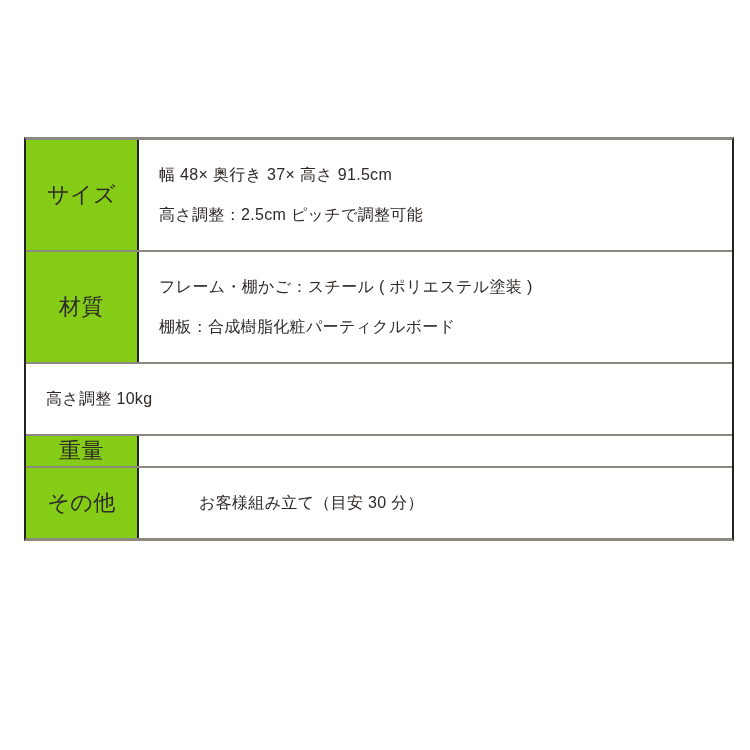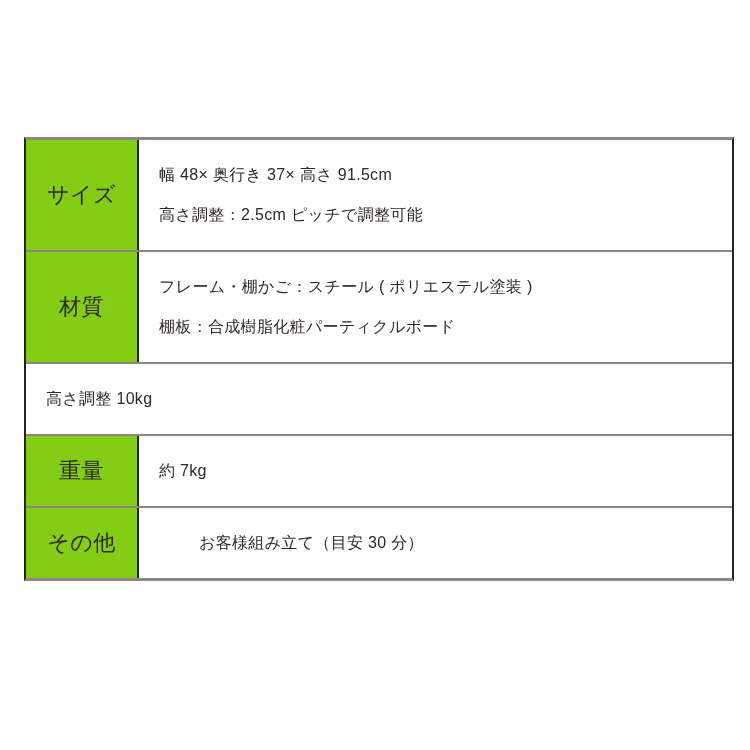--- a/index.html
+++ b/index.html
@@ -87,23 +87,20 @@
   </div>
 
   <div class="spec-row">
     <div class="spec-value-cell">
           <div class="line">高さ調整 10kg</div>
         </div>
   </div>
 
   <div class="spec-row">
     <div class="spec-label-cell">重量</div>
-    <div class="spec-value-cell">
-          <div class="line">約 7kg</div>
-        </div>
   </div>
 
   <div class="spec-row">
     <div class="spec-label-cell">その他</div>
     <div class="spec-value-cell">
           <div class="line">お客様組み立て（目安 30 分）</div>
         </div>
   </div>
 </div>
 </div>

